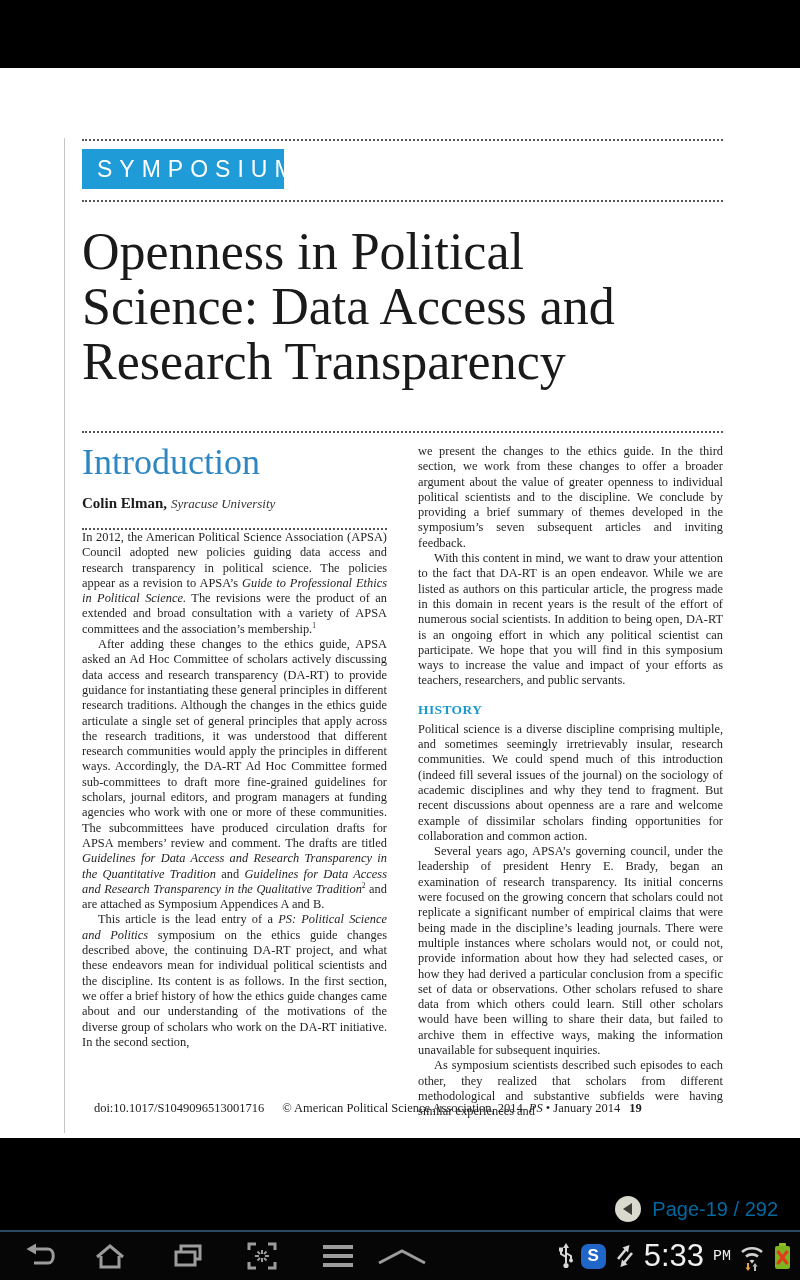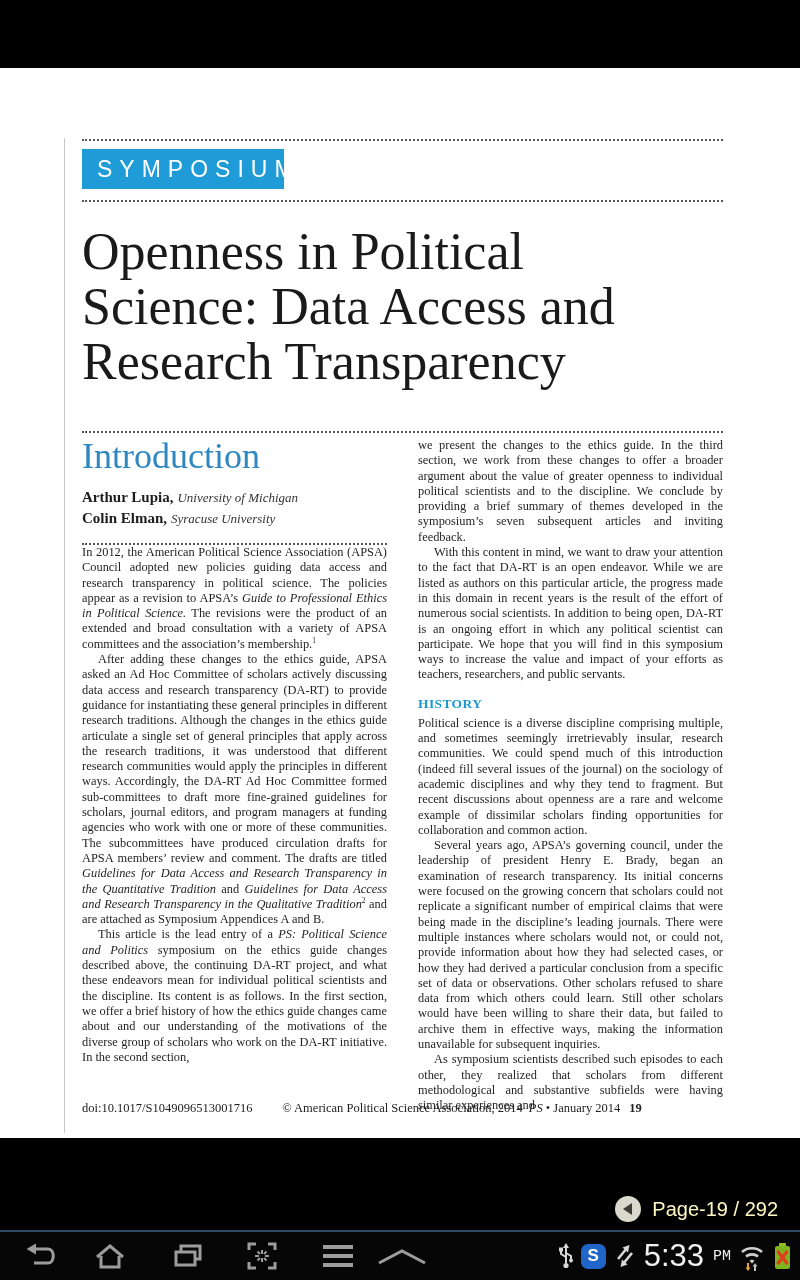--- a/index.html
+++ b/index.html
@@ -17,50 +17,50 @@
   .rule-1{margin-top:71px;}
   .rule-2{margin-top:11px;}
   .rule-3{margin-top:42px;}
 
   .banner{margin-top:8px;width:187px;height:40px;background:#1f9cd7;color:#fff;
           font-family:"Liberation Sans",sans-serif;font-size:23px;letter-spacing:7px;
           display:flex;align-items:center;padding-left:15px;}
 
   .title{margin-top:22px;font-size:52px;line-height:55px;color:#1a1a1a;font-weight:normal;}
 
-  .cols{display:flex;gap:31px;}
+  .cols{margin-top:6px;display:flex;gap:31px;}
   .col{width:313px;}
 
   .intro-h{font-size:36px;line-height:42px;color:#2f87c2;font-weight:normal;margin-top:2px;}
   .authors{margin-top:10px;line-height:20px;}
   .author-name{font-weight:bold;font-size:15px;color:#1d1d1d;}
   .author-aff{font-style:italic;font-size:13px;color:#333;}
   .author-rule{margin-top:14px;}
 
   .body-start{margin-top:24px;}
   .para{font-size:12.4px;line-height:15.3px;text-align:justify;color:#1f1f1f;margin:0;}
   .para.indent{text-indent:16px;}
   .para sup{font-size:0.6em;line-height:0;}
   .rc-start{margin-top:5px;}
   .history-h{margin:13px 0 4px 0;font-weight:bold;font-size:13.5px;letter-spacing:0.4px;color:#1b99cc;}
 
   .footer{position:absolute;left:82px;top:1033px;width:641px;display:flex;align-items:baseline;
           font-size:12.5px;color:#222;}
-  .footer-doi{flex:1;text-align:left;}
+  .footer-doi{flex:1;text-align:center;}
   .footer-copy{flex:1.3;text-align:center;}
   .footer-right{flex:1;text-align:left;}
   .footer-right .b{font-weight:bold;margin-left:9px;}
   .footer-right em{font-style:italic;}
 
   
   .bottom-black{position:absolute;top:1138px;left:0;width:800px;height:92px;background:#000;}
   .page-indicator{position:absolute;right:22px;bottom:8px;display:flex;align-items:center;gap:11px;}
   .pi-btn{width:26px;height:26px;border-radius:50%;background:#d9d9ce;display:flex;align-items:center;justify-content:center;}
   .pi-tri{width:0;height:0;border-top:6px solid transparent;border-bottom:6px solid transparent;border-right:9px solid #3c3c36;margin-right:2px;}
-  .pi-label{color:#fef9c3;font-family:"Liberation Sans",sans-serif;font-size:20px;}
+  .pi-label{color:#0369a1;font-family:"Liberation Sans",sans-serif;font-size:20px;}
 
   
   .nav-sep{position:absolute;top:1230px;left:0;width:800px;height:2px;background:#2b4a63;}
   .navbar{position:absolute;top:1232px;left:0;width:800px;height:48px;background:#060606;}
   .nav-ic{position:absolute;top:50%;transform:translate(-50%,-50%);}
   .nav-ic svg{display:block;}
   .status{position:absolute;right:8px;top:0;height:48px;display:flex;align-items:center;gap:7px;}
   .skype-badge{width:25px;height:25px;border-radius:7px;background:#2066c8;color:#fff;
                font-family:"Liberation Sans",sans-serif;font-weight:bold;font-size:17px;
                display:flex;align-items:center;justify-content:center;}
@@ -91,24 +91,20 @@
         <div>Research Transparency</div>
       </div>
 
       <div class="dotted rule-3"></div>
 
       <div class="cols">
 
         <div class="col">
           <div class="intro-h">Introduction</div>
           <div class="authors">
-            <div>
-              <span class="author-name">Arthur Lupia,</span>
-              <span class="author-aff">University of Michigan</span>
-            </div>
             <div>
               <span class="author-name">Colin Elman,</span>
               <span class="author-aff">Syracuse University</span>
             </div>
           </div>
           <div class="dotted author-rule"></div>
           <p class="para body-start"><span>In 2012, the American Political Science Association (APSA) Council adopted new policies guiding data access and research transparency in political science. The policies appear as a revision to APSA’s </span><em>Guide to Professional Ethics in Political Science.</em><span> The revisions were the product of an extended and broad consultation with a variety of APSA committees and the association’s membership.</span><sup>1</sup></p>
           <p class="para indent"><span>After adding these changes to the ethics guide, APSA asked an Ad Hoc Committee of scholars actively discussing data access and research transparency (DA-RT) to provide guidance for instantiating these general principles in different research traditions. Although the changes in the ethics guide articulate a single set of general principles that apply across the research traditions, it was understood that different research communities would apply the principles in different ways. Accordingly, the DA-RT Ad Hoc Committee formed sub-committees to draft more fine-grained guidelines for scholars, journal editors, and program managers at funding agencies who work with one or more of these communities. The subcommittees have produced circulation drafts for APSA members’ review and comment. The drafts are titled </span><em>Guidelines for Data Access and Research Transparency in the Quantitative Tradition</em><span> and </span><em>Guidelines for Data Access and Research Transparency in the Qualitative Tradition</em><sup>2</sup><span> and are attached as Symposium Appendices A and B.</span></p>
           <p class="para indent"><span>This article is the lead entry of a </span><em>PS: Political Science and Politics</em><span> symposium on the ethics guide changes described above, the continuing DA-RT project, and what these endeavors mean for individual political scientists and the discipline. Its content is as follows. In the first section, we offer a brief history of how the ethics guide changes came about and our understanding of the motivations of the diverse group of scholars who work on the DA-RT initiative. In the second section,</span></p>
         </div>

